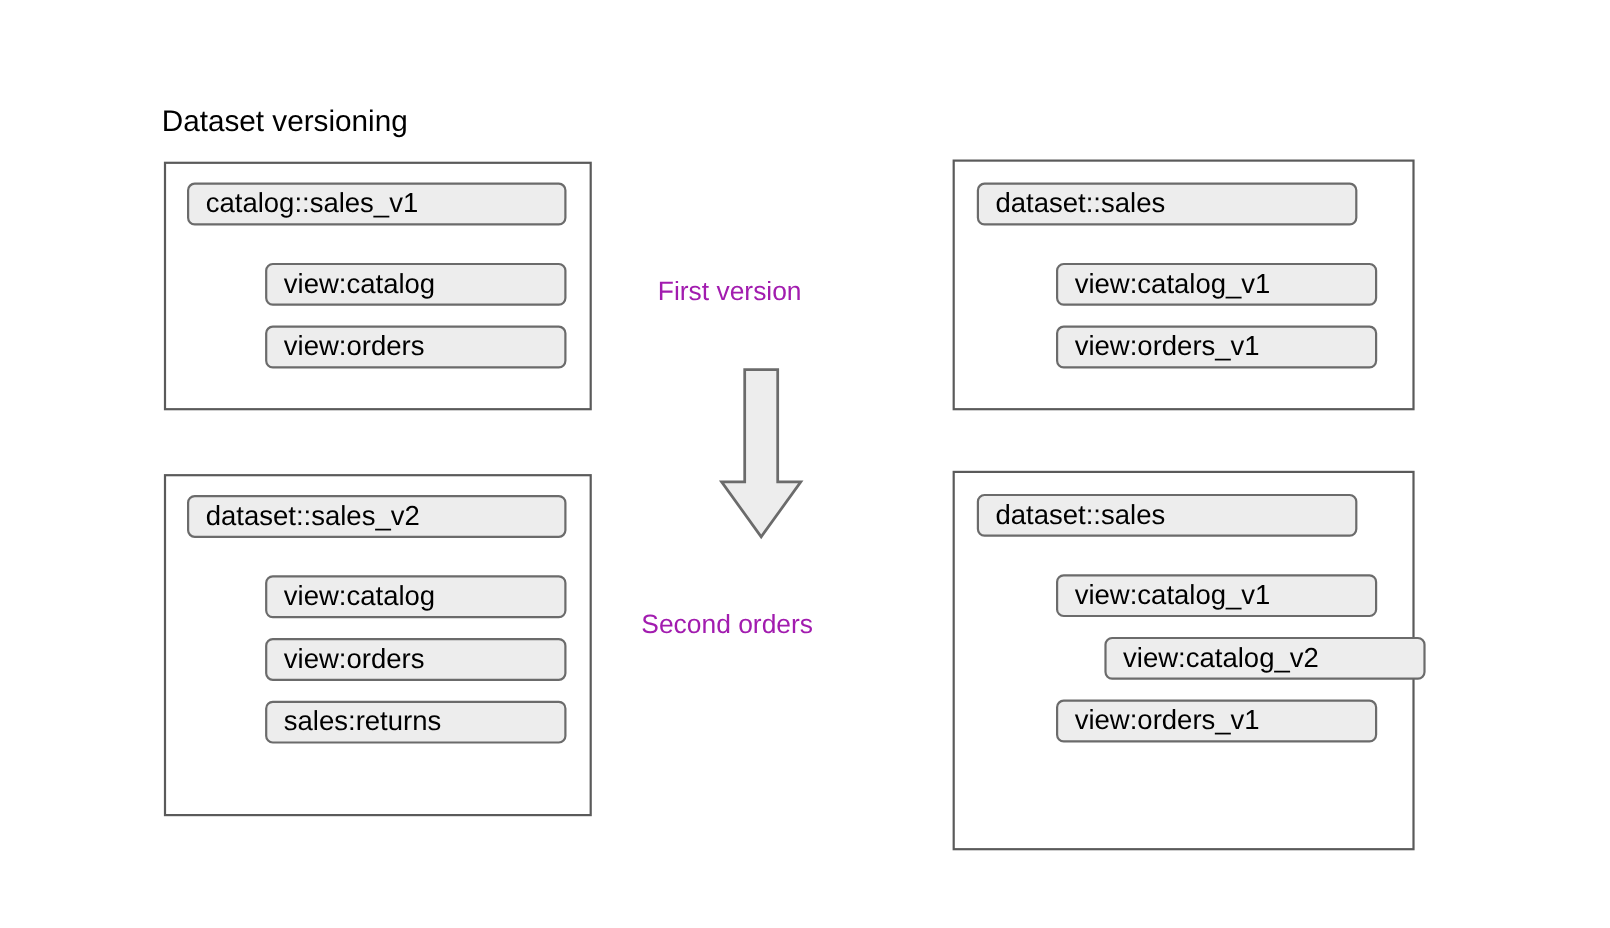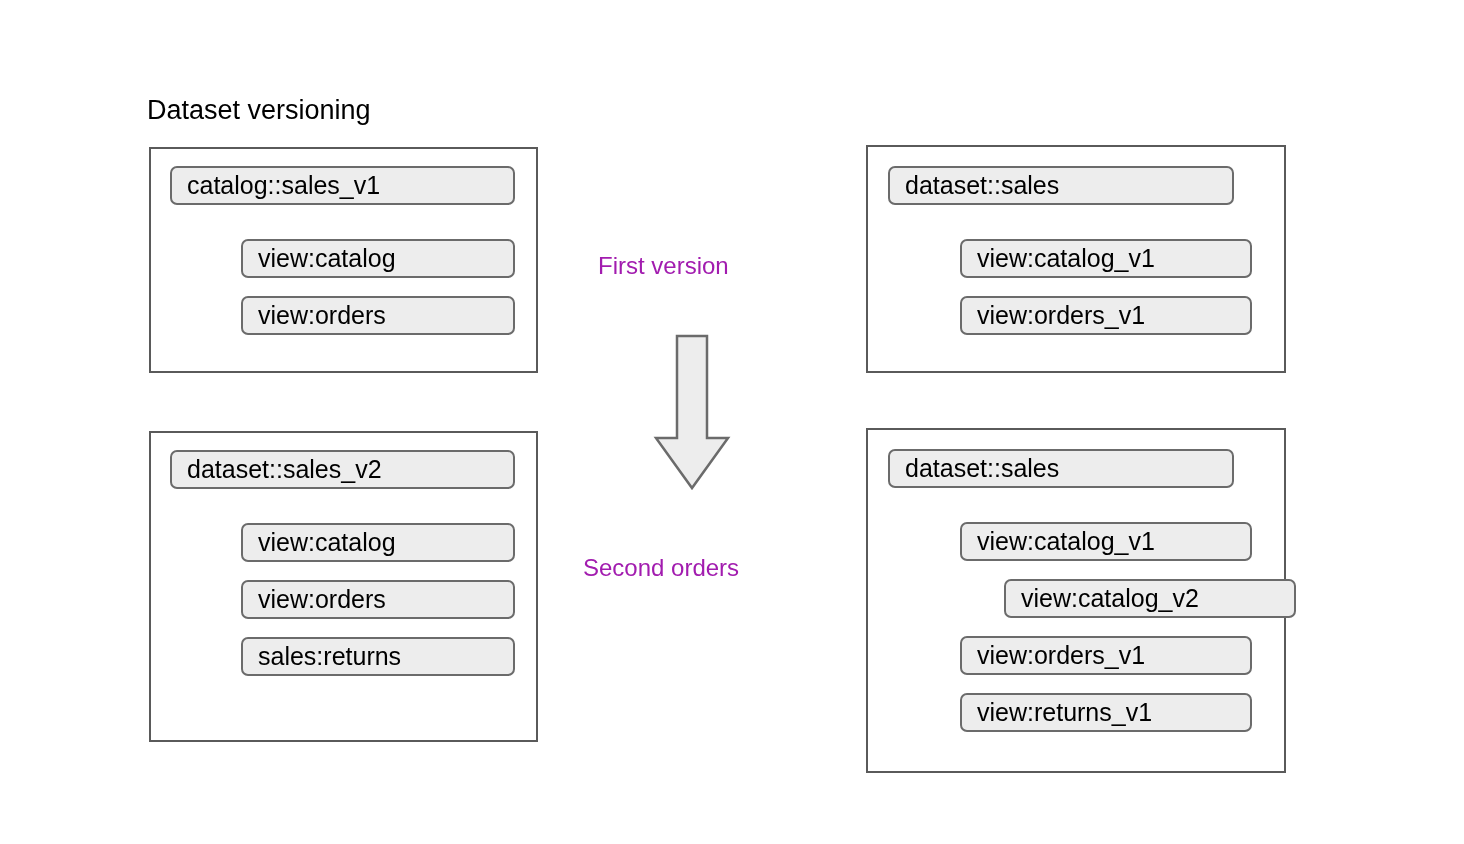--- a/index.html
+++ b/index.html
@@ -133,18 +133,15 @@
     </div>
     <div class="pill" style="left:92px; top:92px; width:292px;">
       <span>view:catalog_v1</span>
     </div>
     <div class="pill" style="left:92px; top:149px; width:292px;margin-left:44px;">
       <span>view:catalog_v2</span>
     </div>
     <div class="pill" style="left:92px; top:206px; width:292px;">
       <span>view:orders_v1</span>
     </div>
-    <div class="pill" style="left:92px; top:263px; width:292px;">
-      <span>view:returns_v1</span>
-    </div>
   </div>
 
 </div>
 
 </body></html>

